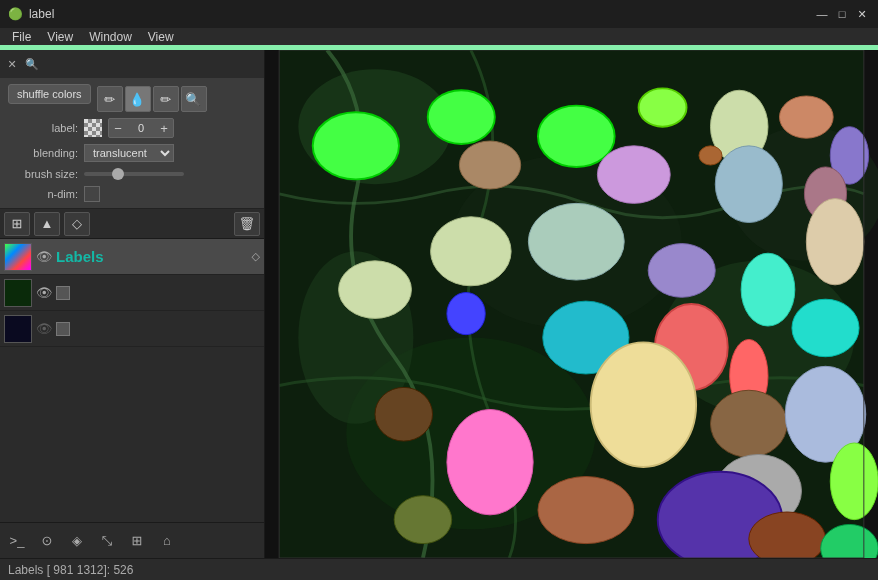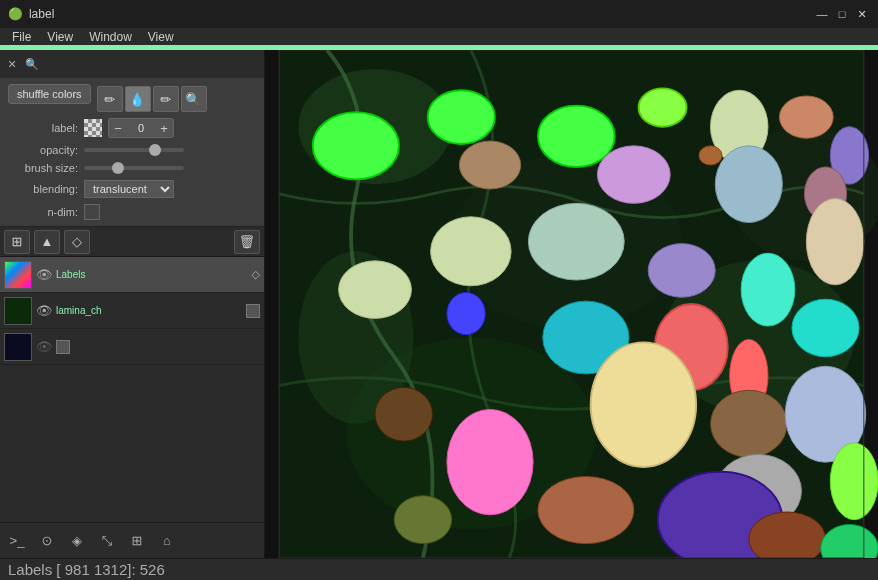--- a/index.html
+++ b/index.html
@@ -275,22 +275,23 @@
       font-size: 13px;
       color: #aaa;
       cursor: pointer;
       width: 16px; text-align: center;
     }
     .layer-eye.hidden {
       opacity: 0.4;
     }
     .layer-name {
       flex: 1;
-      font-size: 10px;
-      color: #86efac;
+      font-size: 15px;
+      color: #14b8a6;
+      font-weight: bold;
     }
     .layer-icon-right {
       font-size: 11px;
       color: #aaa;
     }
     .layer-sq {
       width: 14px; height: 14px;
       background: #555;
       border: 1px solid #777;
     }
@@ -326,21 +327,21 @@
 
     
     #statusbar {
       height: 22px;
       background: #2b2b2b;
       border-top: 1px solid #1a1a1a;
       display: flex;
       align-items: center;
       padding: 0 8px;
       justify-content: space-between;
-      font-size: 15px;
+      font-size: 12px;
       color: #aaa;
     }
 
     
     #seg-canvas {
       width: 100%;
       height: 100%;
       display: block;
     }
   </style>
@@ -390,43 +391,37 @@
       <div class="control-row">
         <span class="control-label">label:</span>
         <div class="checkerboard"></div>
         <div class="num-control">
           <button class="num-btn">−</button>
           <span class="num-display">0</span>
           <button class="num-btn">+</button>
         </div>
       </div>
 
-      <div class="control-row">
-        <span class="control-label">opacity:</span>
-        <div class="slider-track">
-          <div class="slider-thumb" style="left: 65px;"></div>
-        </div>
-      </div>
-
-      <div class="control-row">
-        <span class="control-label">brush size:</span>
-        <div class="slider-track">
-          <div class="slider-thumb" style="left: 28px;"></div>
-        </div>
-      </div>
 
       <div class="control-row">
         <span class="control-label">blending:</span>
         <select class="blend-select">
           <option>translucent</option>
           <option>additive</option>
           <option>opaque</option>
         </select>
       </div>
 
+      <div class="control-row">
+        <span class="control-label">brush size:</span>
+        <div class="slider-track">
+          <div class="slider-thumb" style="left: 28px;"></div>
+        </div>
+      </div>
+
 
       <div class="control-row">
         <span class="control-label">n-dim:</span>
         <div class="checkbox-sq"></div>
       </div>
 
     </div>
 
     <div id="layer-panel">
 
@@ -442,21 +437,20 @@
         <div class="layer-item active">
           <div class="layer-thumb labels"></div>
           <span class="layer-eye">👁</span>
           <span class="layer-name">Labels</span>
           <span class="layer-icon-right">◇</span>
         </div>
 
         <div class="layer-item">
           <div class="layer-thumb lamina"></div>
           <span class="layer-eye">👁</span>
-          <span class="layer-name">lamina_ch</span>
           <div class="layer-sq"></div>
         </div>
 
         <div class="layer-item">
           <div class="layer-thumb nuclei"></div>
           <span class="layer-eye hidden">👁</span>
           <div class="layer-sq"></div>
         </div>
 
       </div>

